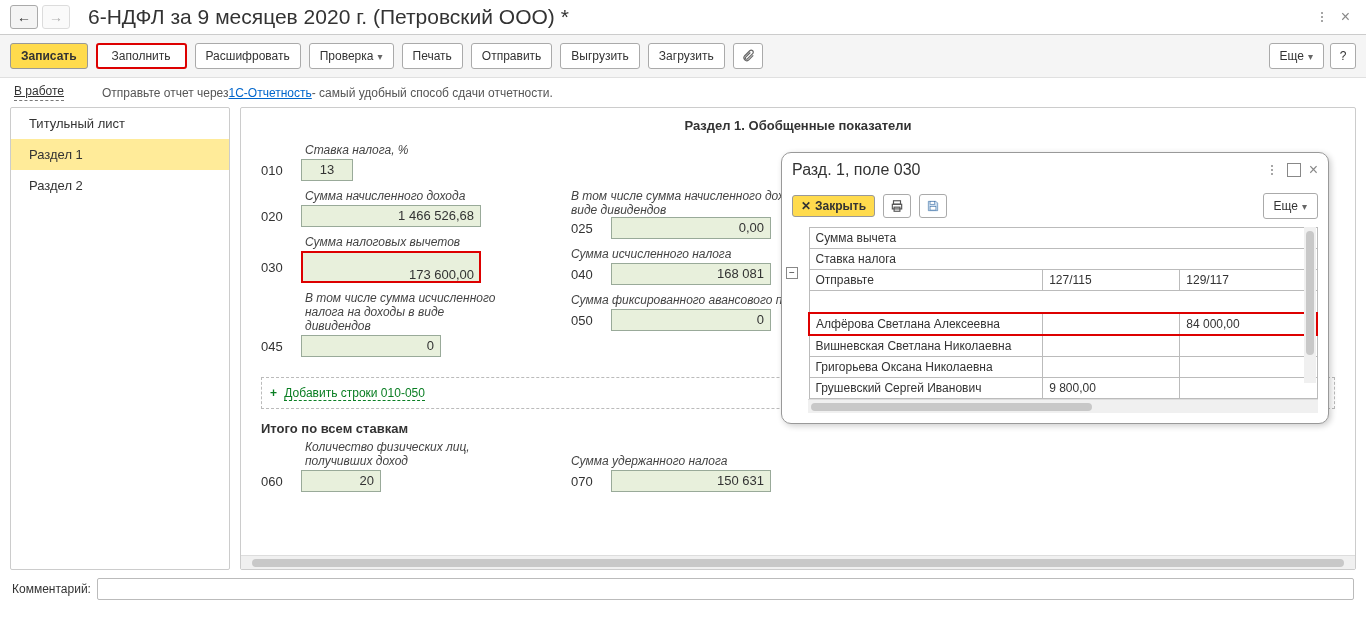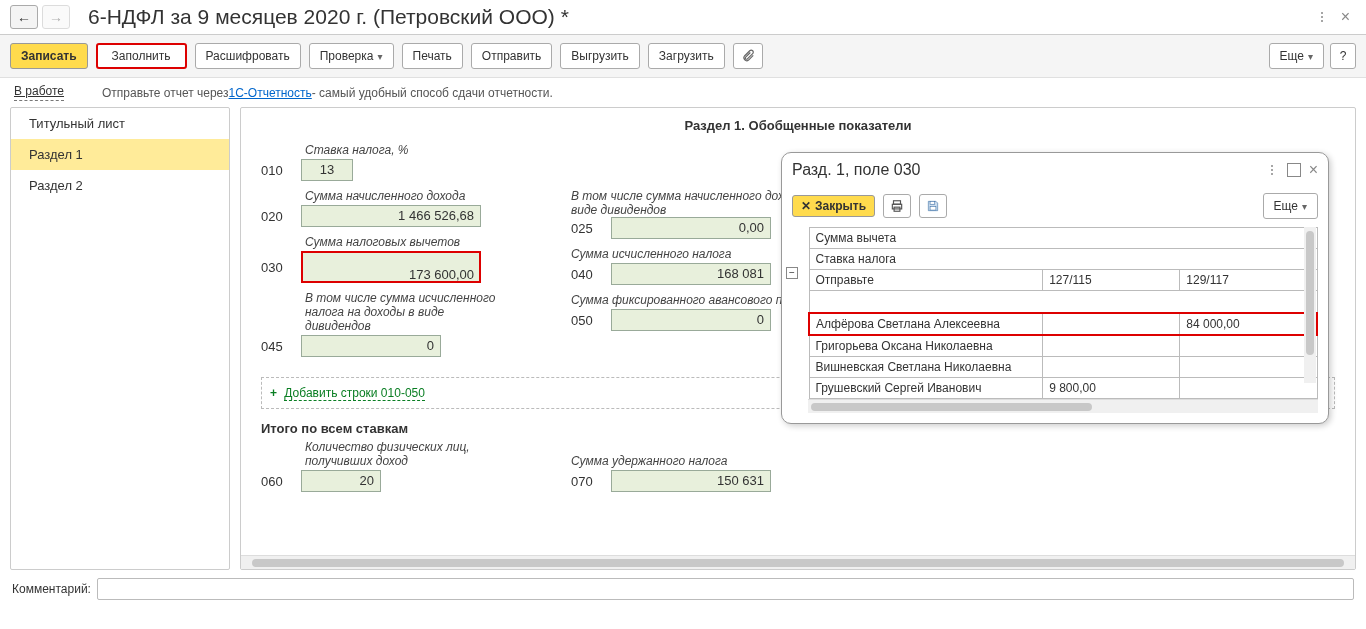--- a/index.html
+++ b/index.html
@@ -256,26 +256,26 @@
             </tr>
             <tr>
                   <td colspan="3" style="height:22px;"></td>
                 </tr>
             <tr class="row-highlight">
               <td>Алфёрова Светлана Алексеевна</td>
               <td class="td-r"></td>
               <td class="td-r">84 000,00</td>
             </tr>
             <tr>
+              <td>Вишневская Светлана Николаевна</td>
+              <td class="td-r"></td>
+              <td class="td-r"></td>
+            </tr>
+            <tr>
               <td>Григорьева Оксана Николаевна</td>
-              <td class="td-r"></td>
-              <td class="td-r"></td>
-            </tr>
-            <tr>
-              <td>Вишневская Светлана Николаевна</td>
               <td class="td-r"></td>
               <td class="td-r"></td>
             </tr>
             <tr>
               <td>Грушевский Сергей Иванович</td>
               <td class="td-r">9 800,00</td>
               <td class="td-r"></td>
             </tr>
           </tbody>
             </table>

